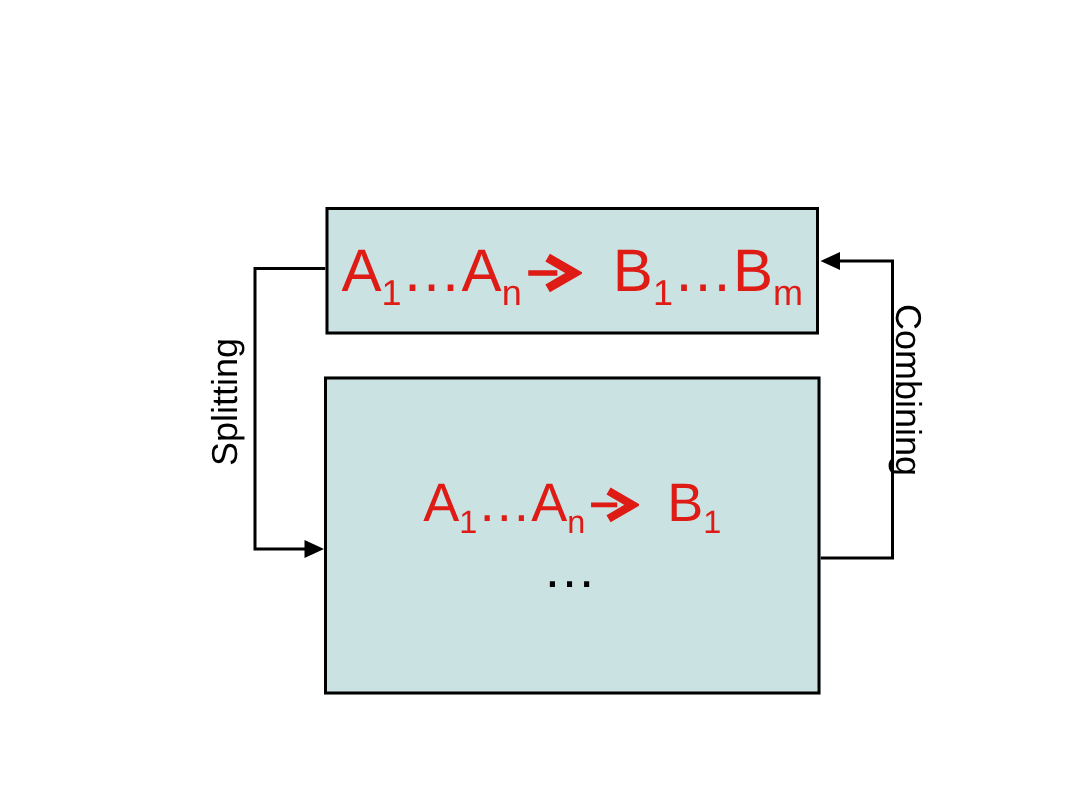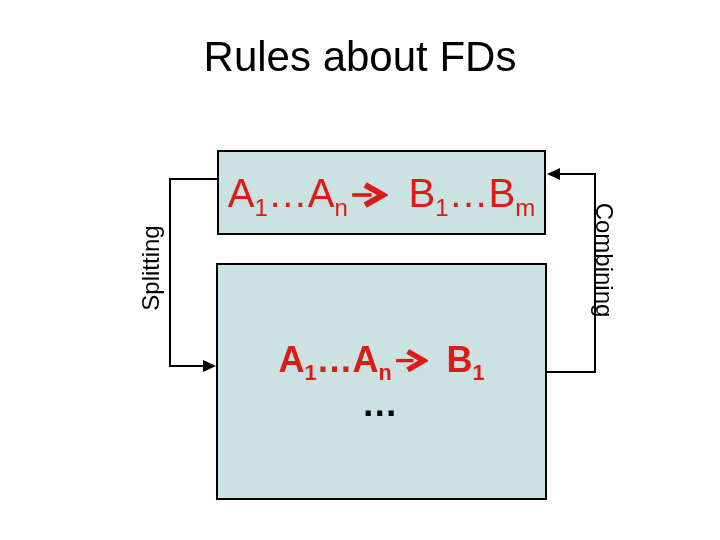--- a/index.html
+++ b/index.html
@@ -7,42 +7,41 @@
     position:relative;width:720px;height:540px;background:#fff;
     font-family:"Liberation Sans",sans-serif;overflow:hidden;
     --box-fill:#cae2e2;--formula-red:#de1b14;--ink:#000000;
   }
   .title{
     position:absolute;left:0;top:32px;width:100%;margin:0;
     text-align:center;font-size:42px;font-weight:400;line-height:50px;
     color:var(--ink);
   }
   .connectors{position:absolute;left:0;top:0;width:720px;height:540px;pointer-events:none;}
-  .box{position:absolute;background:var(--box-fill);border:2px solid var(--ink);box-sizing:border-box;margin-top:12px;}
+  .box{position:absolute;background:var(--box-fill);border:2px solid var(--ink);box-sizing:border-box;}
   .top-box{left:217px;top:138px;width:329px;height:85px;display:flex;align-items:center;justify-content:center;}
-  .bottom-box{left:216px;top:251px;width:331px;height:237px;display:flex;flex-direction:column;align-items:center;justify-content:center;font-weight:bold;}
+  .bottom-box{left:216px;top:251px;width:331px;height:212px;display:flex;flex-direction:column;align-items:center;justify-content:center;}
   .formula{color:var(--formula-red);white-space:nowrap;font-size:40px;line-height:1.1;}
   .bottom-box .formula{font-size:36px;line-height:44px;}
   .formula sub{font-size:0.6em;line-height:0;}
   .gap{margin-left:0.42em;}
   .fd-arrow{width:0.92em;height:0.7em;display:inline-block;vertical-align:-0.06em;margin:0 0.1em 0 0.08em;}
   .ellipsis-row{color:var(--ink);letter-spacing:0.1em;}
   .vlabel{
     position:absolute;color:var(--ink);font-size:24px;line-height:30px;
     width:130px;height:30px;text-align:center;white-space:nowrap;
   }
   .splitting{left:86px;top:253px;transform:rotate(-90deg);}
   .combining{left:539px;top:245px;transform:rotate(90deg);}
 </style>
 </head>
 <body>
 
 <div class="slide" style="--box-fill: #cae2e2; --formula-red: #de1b14; --ink: #000000;">
 
-  <h1 class="title">Rules about FDs</h1>
 
   <svg class="connectors" width="720" height="540" viewBox="0 0 720 540" aria-hidden="true">
     <g stroke="#000" stroke-width="2" fill="none">
       <polyline points="217,179 170,179 170,366 204,366"></polyline>
       <polygon points="216,366 203,360 203,372" fill="#000" stroke="none"></polygon>
     </g>
     <g stroke="#000" stroke-width="2" fill="none">
       <polyline points="547,372 595,372 595,174 559,174"></polyline>
       <polygon points="547,174 560,168 560,180" fill="#000" stroke="none"></polygon>
     </g>

